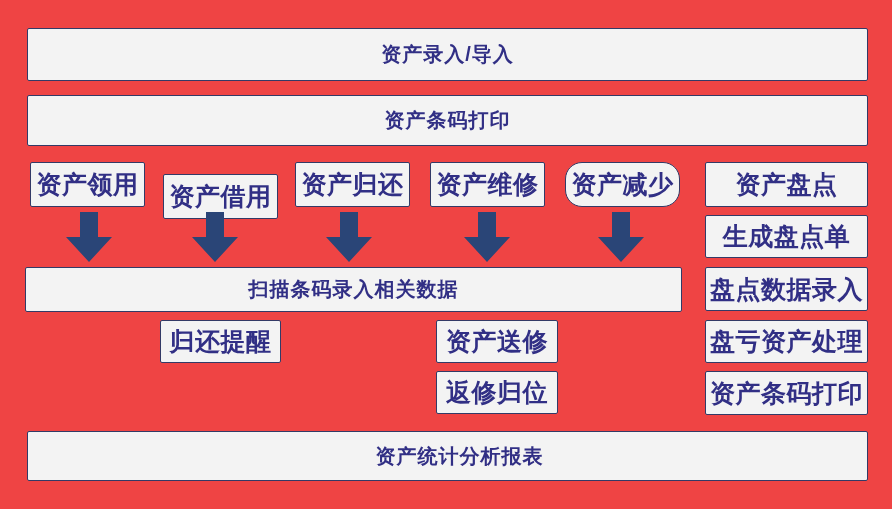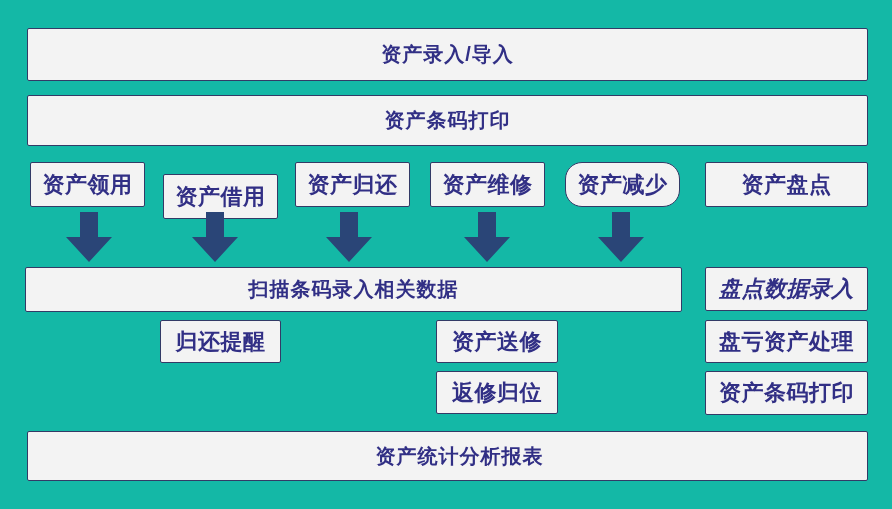--- a/index.html
+++ b/index.html
@@ -5,35 +5,35 @@
   html, body {
     margin: 0;
     padding: 0;
     background: #fdfdfe;
     font-family: "Liberation Sans", "DejaVu Sans", sans-serif;
   }
   .canvas {
     position: relative;
     width: 892px;
     height: 509px;
-    background: #14b8a6;
+    background: #ef4444;
     overflow: hidden;
   }
   .box {
     position: absolute;
     background: #f3f3f3;
     border: 1.6px solid #333a66;
     border-radius: 2px;
     box-sizing: border-box;
     display: flex;
     align-items: center;
     justify-content: center;
     font-weight: bold;
     color: #312f85;
-    font-size: 22px;
+    font-size: 25px;
     letter-spacing: 0.5px;
     white-space: nowrap;
   }
   .box.large { font-size: 20px; letter-spacing: 1px; }
   .arrow {
     position: absolute;
     width: 46px;
     height: 50px;
   }
   .arrow svg { display: block; width: 100%; height: 100%; }
@@ -103,21 +103,24 @@
   <div class="box" style="left:436px; top:320px; width:122px; height:43px;">
     <span>资产送修</span>
   </div>
   <div class="box" style="left:436px; top:371px; width:122px; height:43px;">
     <span>返修归位</span>
   </div>
 
   <div class="box" style="left:705px; top:162px; width:163px; height:45px;">
     <span>资产盘点</span>
   </div>
-  <div class="box" style="left:705px; top:267px; width:163px; height:44px;font-style:italic;">
+  <div class="box" style="left:705px; top:215px; width:163px; height:43px;">
+    <span>生成盘点单</span>
+  </div>
+  <div class="box" style="left:705px; top:267px; width:163px; height:44px;">
     <span>盘点数据录入</span>
   </div>
   <div class="box" style="left:705px; top:320px; width:163px; height:43px;">
     <span>盘亏资产处理</span>
   </div>
   <div class="box" style="left:705px; top:371px; width:163px; height:44px;">
     <span>资产条码打印</span>
   </div>
 
   <div class="box large" style="left:27px; top:431px; width:841px; height:50px;padding-left:24px;">

